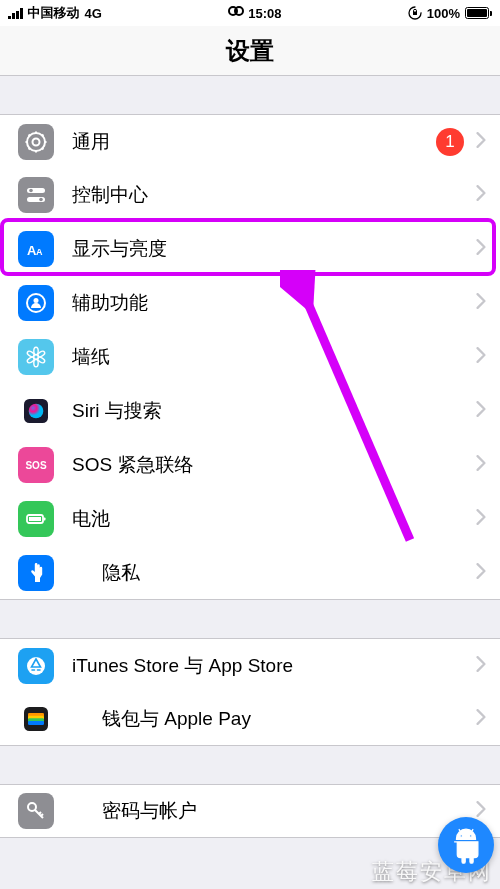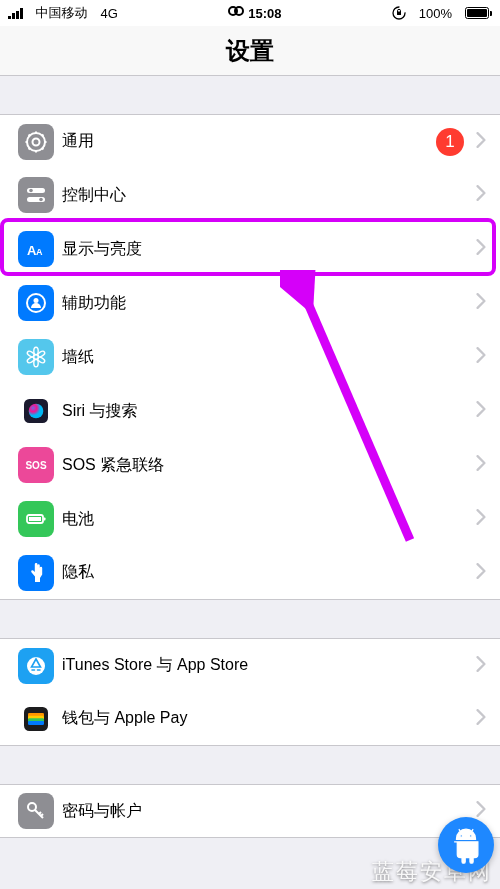--- a/index.html
+++ b/index.html
@@ -1,44 +1,44 @@
 <!DOCTYPE html>
 <html><head>
 <meta charset="utf-8">
 <style>
 * { margin: 0; padding: 0; box-sizing: border-box; }
 html, body { width: 500px; height: 889px; overflow: hidden; }
 body { font-family: -apple-system, "Helvetica Neue", sans-serif; background: #efeff4; color: #000; position: relative; }
 
 .status-bar { height: 26px; background: #fff; display: flex; align-items: center; justify-content: space-between; padding: 0 8px; font-size: 13px; font-weight: 500; }
-.status-left, .status-right { display: flex; align-items: center; gap: 13px; }
+.status-left, .status-right { display: flex; align-items: center; gap: 5px; font-weight: bold; }
 .status-center { display: flex; gap: 4px; font-weight: 600; }
 .signal-bars { display: flex; align-items: flex-end; gap: 1.5px; height: 11px; }
 .signal-bars span { width: 2.5px; background: #000; }
 .signal-bars span:nth-child(1){height:3px}
 .signal-bars span:nth-child(2){height:5.5px}
 .signal-bars span:nth-child(3){height:8px}
 .signal-bars span:nth-child(4){height:11px}
 .battery { display: flex; align-items: center; }
 .battery-body { width: 24px; height: 12px; border: 1px solid #000; border-radius: 2.5px; padding: 1px; }
 .battery-fill { height: 100%; width: 100%; background: #000; border-radius: 1px; }
 .battery-tip { width: 2px; height: 5px; background: #000; margin-left: 1px; border-radius: 0 1px 1px 0; }
 
 .nav-header { height: 50px; background: #f8f8f8; display: flex; align-items: center; justify-content: center; border-bottom: 1px solid #c8c7cc; }
 .nav-title { font-size: 24px; font-weight: 600; }
 
 .group-gap { height: 38px; }
 
 .cell { height: 54px; background: #fff; display: flex; align-items: center; padding-left: 18px; position: relative; }
 .cell .icon-wrap { width: 36px; height: 36px; border-radius: 8px; display: flex; align-items: center; justify-content: center; flex-shrink: 0; }
-.cell .label { margin-left: 8px; font-size: 16px; flex: 1; }
+.cell .label { margin-left: 18px; font-size: 19px; flex: 1; }
 .cell .sep { position: absolute; left: 72px; right: 0; bottom: 0; height: 0.5px; background: #c8c7cc; }
 .cell:last-child .sep, .cell.last .sep { left:0; }
 .cell.first-top { border-top: 0.5px solid #c8c7cc; }
-.cell.last-bottom { border-bottom: 0.5px solid #c8c7cc; }
+.cell.last-bottom { border-bottom: 0.5px solid #c8c7cc; gap: 30px; }
 .cell .chevron { margin-right: 14px; color: #c7c7cc; }
 .cell .badge { width: 28px; height: 28px; border-radius: 14px; background: #ff3b30; color: #fff; display: flex; align-items: center; justify-content: center; font-size: 17px; margin-right: 12px; }
 
 .icon-wrap svg { width: 24px; height: 24px; }
 
 .highlight-box { position: absolute; border: 4px solid #d500f9; border-radius: 8px; pointer-events: none; z-index: 5; }
 .arrow-annot { position: absolute; z-index: 6; pointer-events: none; }
 
 .watermark-logo { position: absolute; right: 6px; bottom: 16px; display: flex; flex-direction: column; align-items: center; z-index: 10; }
 .watermark-circle { width: 56px; height: 56px; border-radius: 50%; background: #1e88ff; display:flex; align-items:center; justify-content:center; position:relative; box-shadow: 0 2px 6px rgba(0,0,0,0.25); }

